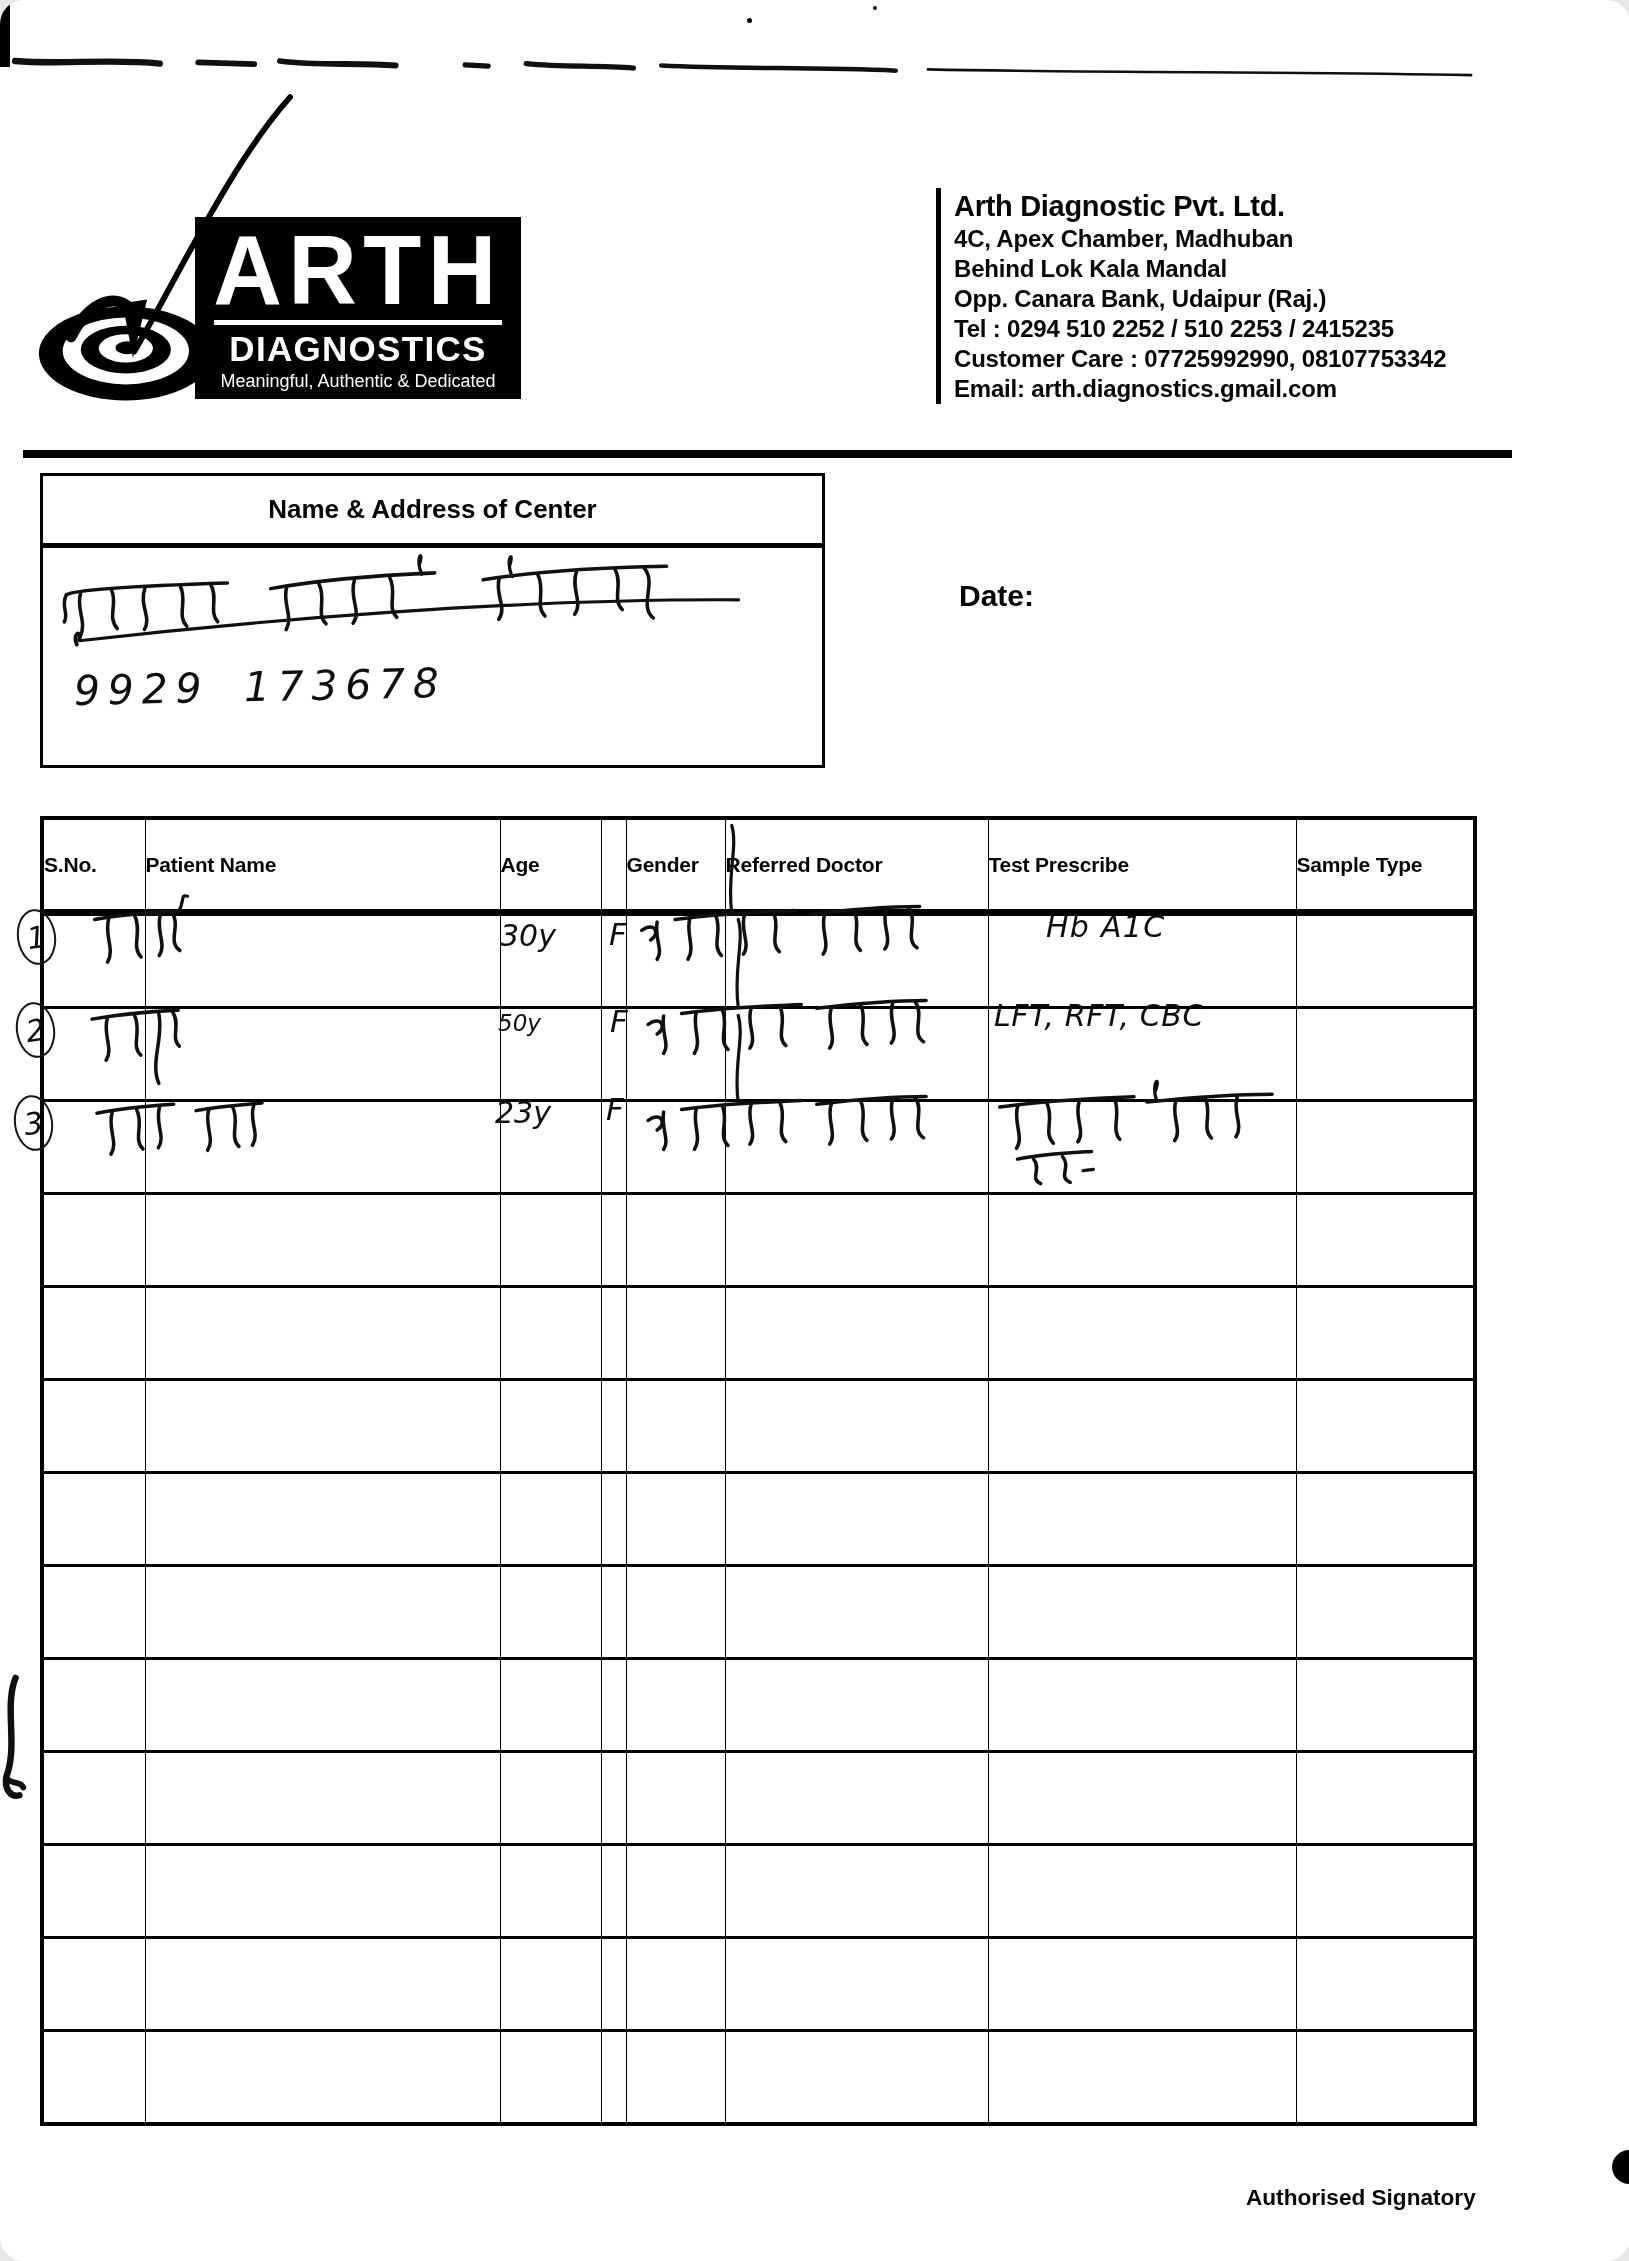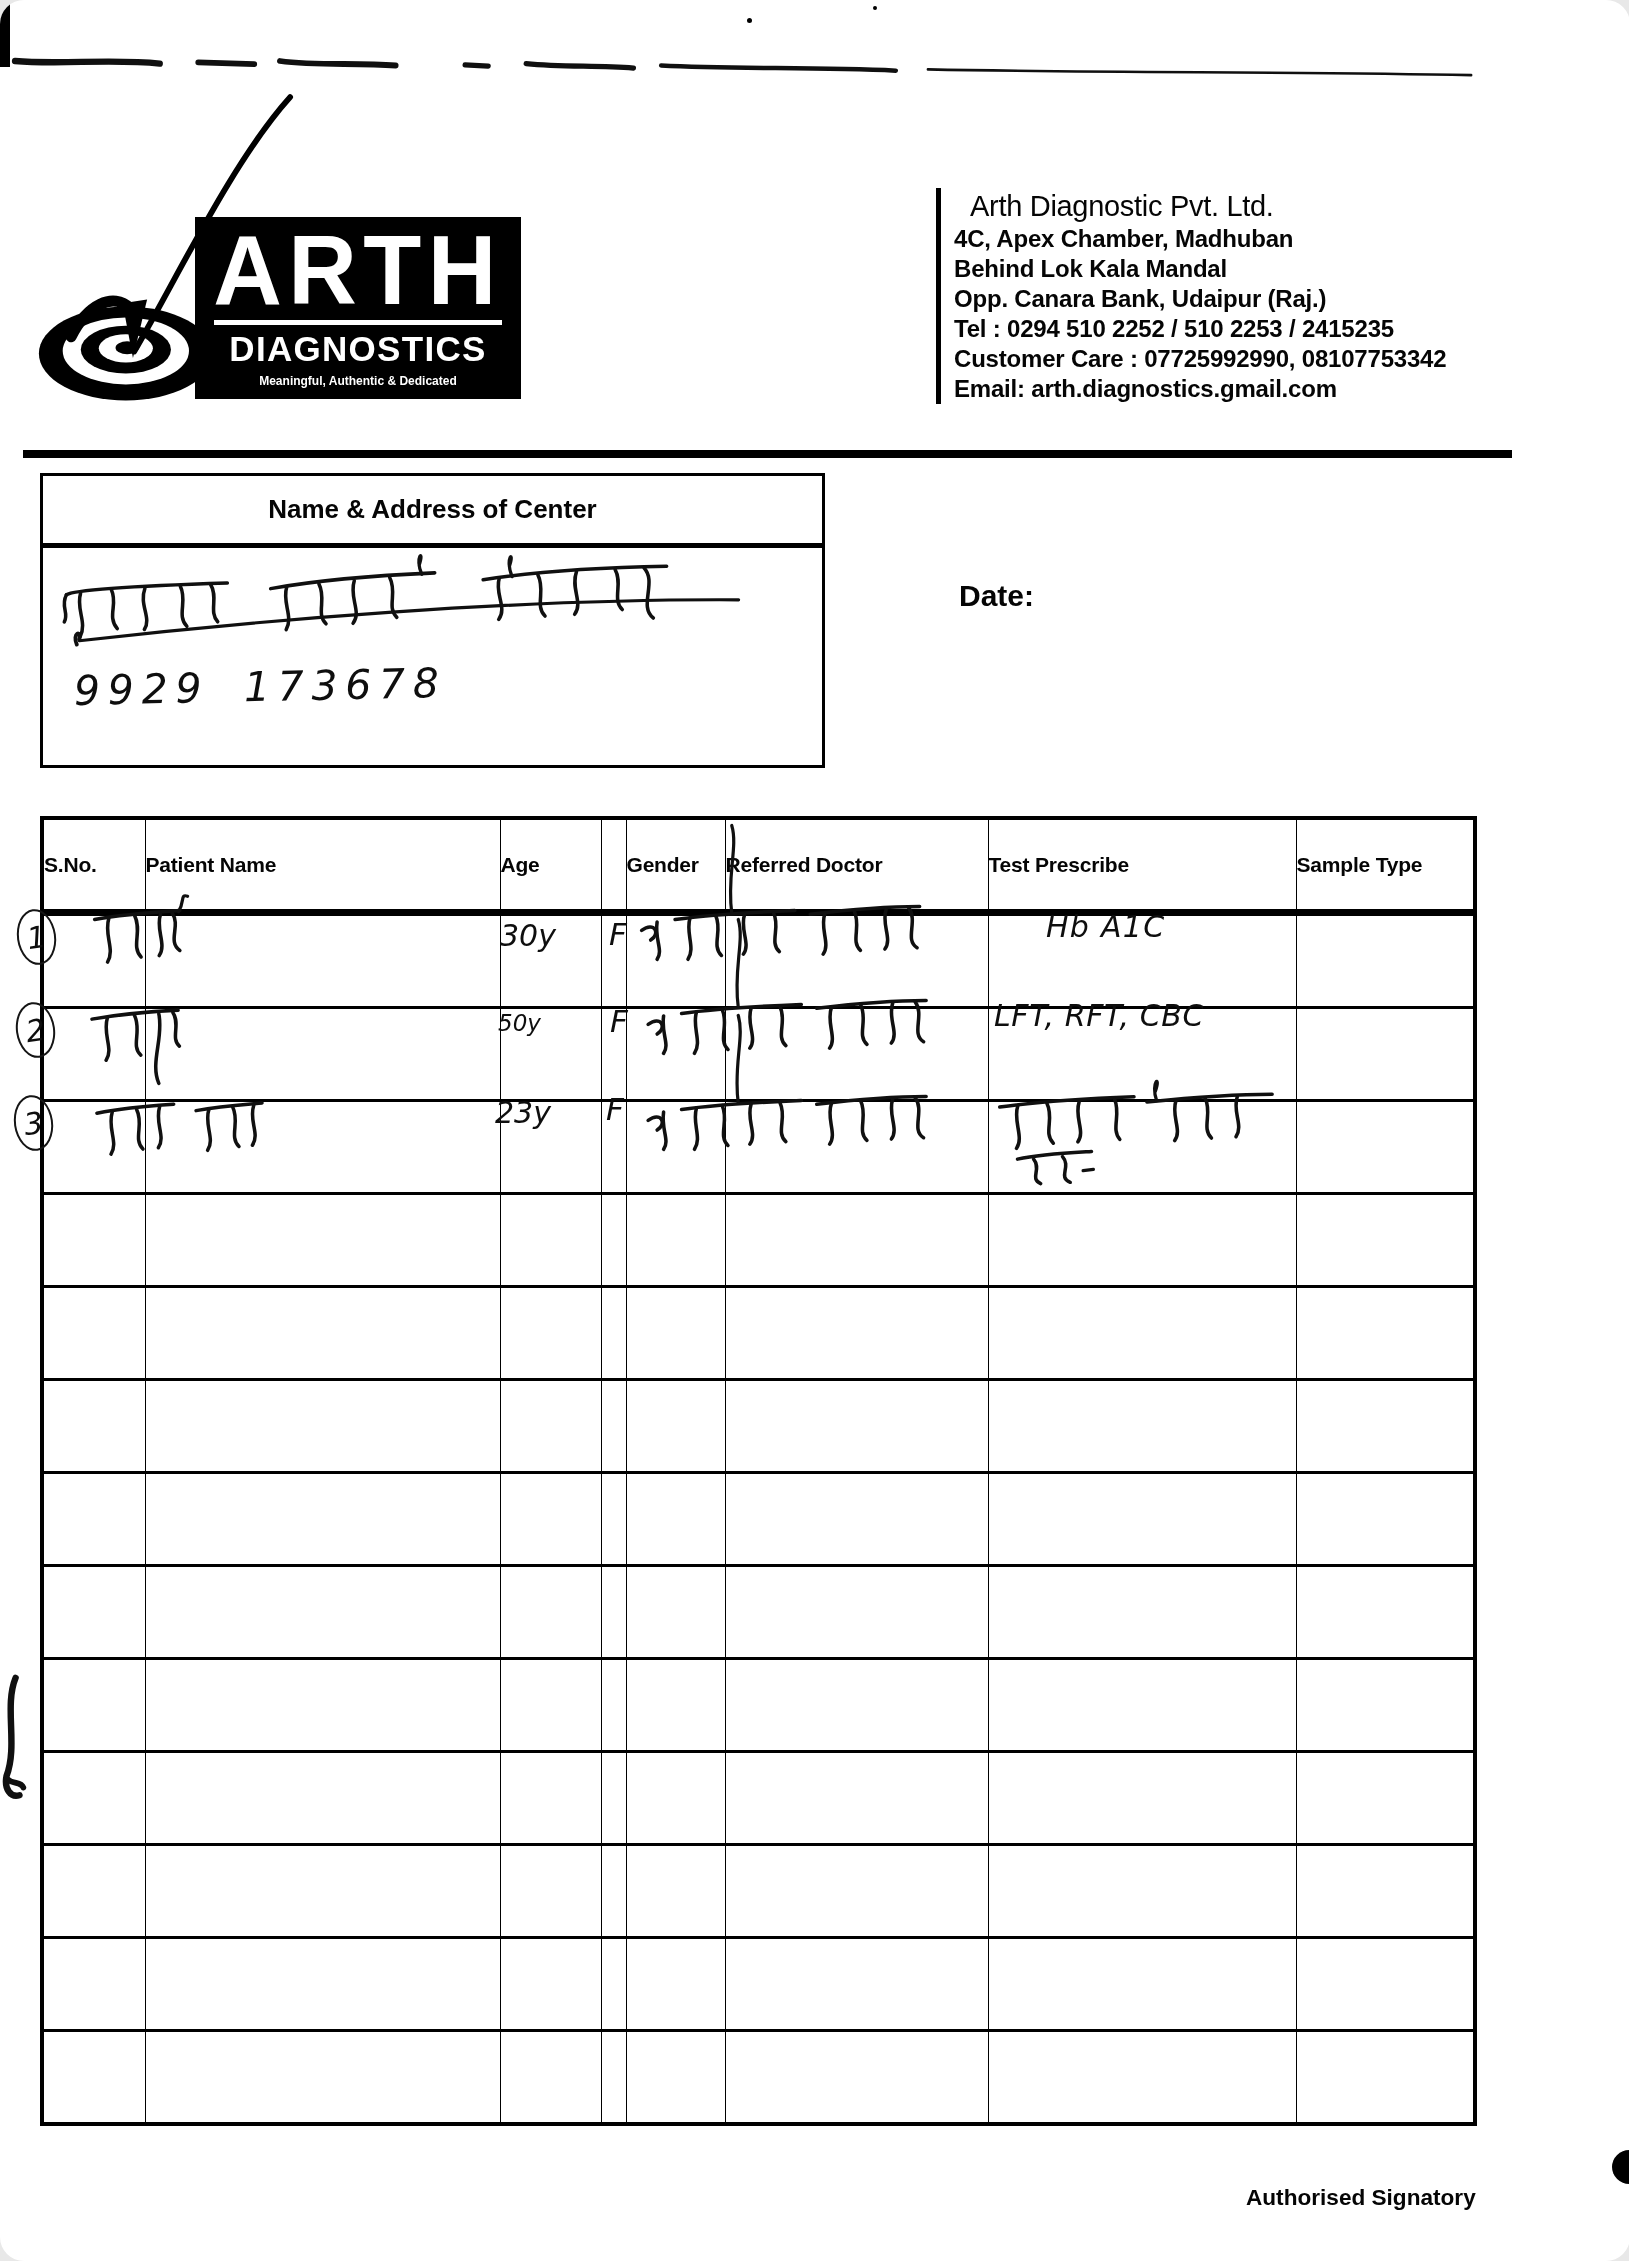--- a/index.html
+++ b/index.html
@@ -14,25 +14,25 @@
   .corner-bar{left:0;top:0;width:10.3px;height:67px;background:#000;}
   .dot{background:#000;border-radius:50%;}
   .right-blob{left:1612px;top:2150px;width:35px;height:34px;background:#000;border-radius:50%;}
 
   
   .logo-box{left:195px;top:217px;width:326px;height:182px;background:#000;color:#fff;
             display:flex;flex-direction:column;align-items:center;justify-content:center;}
   .logo-arth{font-size:95px;font-weight:700;letter-spacing:6.4px;line-height:90px;transform:scaleY(1.04);}
   .logo-rule{width:288px;height:5.2px;background:#fff;margin:5.2px 0 3.9px 0;}
   .logo-diag{font-size:35px;font-weight:700;letter-spacing:1.3px;line-height:39px;}
-  .logo-tag{font-size:12px;font-weight:700;line-height:19.3px;margin-top:3.9px;}
+  .logo-tag{font-size:18px;font-weight:400;line-height:19.3px;margin-top:3.9px;}
 
   
   .company{left:936px;top:188px;width:567px;border-left:5.8px solid #000;padding-left:13px;}
-  .company-name{font-size:29px;font-weight:400;letter-spacing:-0.3px;line-height:36px;margin-left:16px;}
+  .company-name{font-size:29px;font-weight:700;letter-spacing:-0.3px;line-height:36px;}
   .company-line{font-size:24px;font-weight:700;letter-spacing:-0.2px;line-height:30px;}
 
   .header-divider{left:23px;top:450px;width:1489px;height:8.4px;background:#000;}
 
   
   .center-box{left:40px;top:473px;width:785px;height:295px;border:3.9px solid #000;box-sizing:border-box;}
   .center-box-head{height:67px;border-bottom:5.8px solid #000;display:flex;align-items:center;justify-content:center;}
   .center-box-title{font-size:26px;font-weight:700;}
 
   

